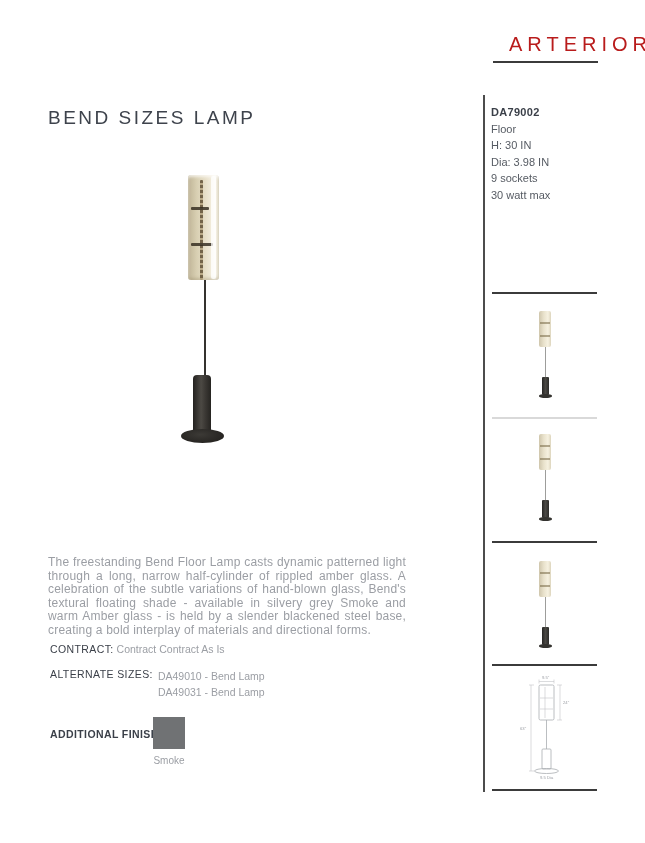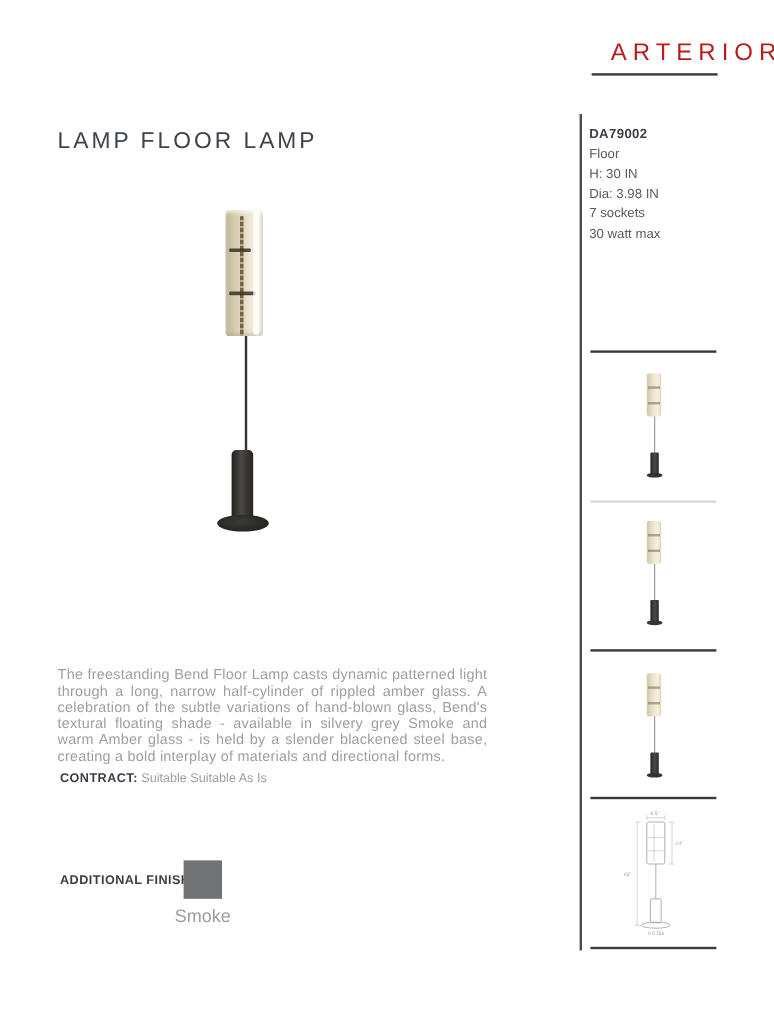--- a/index.html
+++ b/index.html
@@ -185,21 +185,21 @@
     left: 48px; top: 556px;
     width: 358px;
     font-size: 12px;
     line-height: 13.6px;
     letter-spacing: 0.2px;
     color: #9b9ea4;
     text-align: justify;
   }
   .meta-row { position: absolute; left: 50px; font-size: 10.5px; color: #9b9ea4; }
   .meta-label {
-    font-weight: bold;
+    font-weight: normal;
     color: #3a3f48;
     letter-spacing: 0.4px;
   }
   .contract-row { top: 643px; }
   .altsizes-row { top: 668px; display: flex; }
   .altsizes-values { margin-left: 5px; line-height: 16px; }
   .finishes-label {
     position: absolute;
     left: 50px; top: 728px;
     font-size: 10.5px;
@@ -210,59 +210,59 @@
   .swatch {
     position: absolute;
     left: 153px; top: 717px;
     width: 32px; height: 32px;
   }
   .swatch-name {
     position: absolute;
     left: 138px; top: 755px;
     width: 62px;
     text-align: center;
-    font-size: 15px;
+    font-size: 10px;
     color: #9b9ea4;
   }
 
   
   .dim-svg { position: absolute; left: 505px; top: 676px; }
   .dim-svg .ln { stroke: #a9adb1; stroke-width: 0.8; fill: none; }
   .dim-svg .thin { stroke: #c2c5c8; stroke-width: 0.6; fill: none; }
   .dim-svg text { font-family: "Liberation Sans", sans-serif; font-size: 4.2px; fill: #9b9ea4; }
 </style>
 </head>
 <body>
 
 <div class="page">
 
   <div class="logo">ARTERIORS</div>
   <div class="logo-underline"></div>
 
-  <div class="title">LAMP FLOOR LAMP</div>
+  <div class="title">BEND SIZES LAMP</div>
 
   <div class="hero">
     <div class="shade"></div>
     <div class="stem-inner"></div>
     <div class="socket1"></div>
     <div class="socket2"></div>
     <div class="shade-hl"></div>
     <div class="pole"></div>
     <div class="base-cyl"></div>
     <div class="base-plate"></div>
   </div>
 
   <div class="sidebar-vline"></div>
 
   <div class="specs">
     <div class="sku">DA79002</div>
     <div>Floor</div>
     <div>H: 30 IN</div>
     <div>Dia: 3.98 IN</div>
-    <div>7 sockets</div>
+    <div>9 sockets</div>
     <div>30 watt max</div>
   </div>
 
   <div class="hline" style="top:292px"></div>
 
   <div class="thumb" style="top:311px">
     <div class="t-shade"></div>
     <div class="t-band1"></div>
     <div class="t-band2"></div>
     <div class="t-pole"></div>
@@ -323,21 +323,28 @@
 
     <text x="35" y="103">9.5 Dia</text>
   </svg>
 
   <div class="hline" style="top:789px"></div>
 
   <p class="description">The freestanding Bend Floor Lamp casts dynamic patterned light through a long, narrow half-cylinder of rippled amber glass. A celebration of the subtle variations of hand-blown glass, Bend's textural floating shade - available in silvery grey Smoke and warm Amber glass - is held by a slender blackened steel base, creating a bold interplay of materials and directional forms.</p>
 
   <div class="meta-row contract-row">
     <span class="meta-label">CONTRACT:</span>
-    <span>Suitable Suitable As Is</span>
-  </div>
-
+    <span>Contract Contract As Is</span>
+  </div>
+
+  <div class="meta-row altsizes-row">
+    <span class="meta-label">ALTERNATE SIZES:</span>
+    <span class="altsizes-values">
+      <span style="display:block">DA49010 - Bend Lamp</span>
+      <span style="display:block">DA49031 - Bend Lamp</span>
+    </span>
+  </div>
 
   <div class="finishes-label">ADDITIONAL FINISHES</div>
   <div class="swatch" title="Smoke" style="background: rgb(112, 114, 116);"></div>
   <div class="swatch-name">Smoke</div>
 
 </div>
 
 </body></html>

